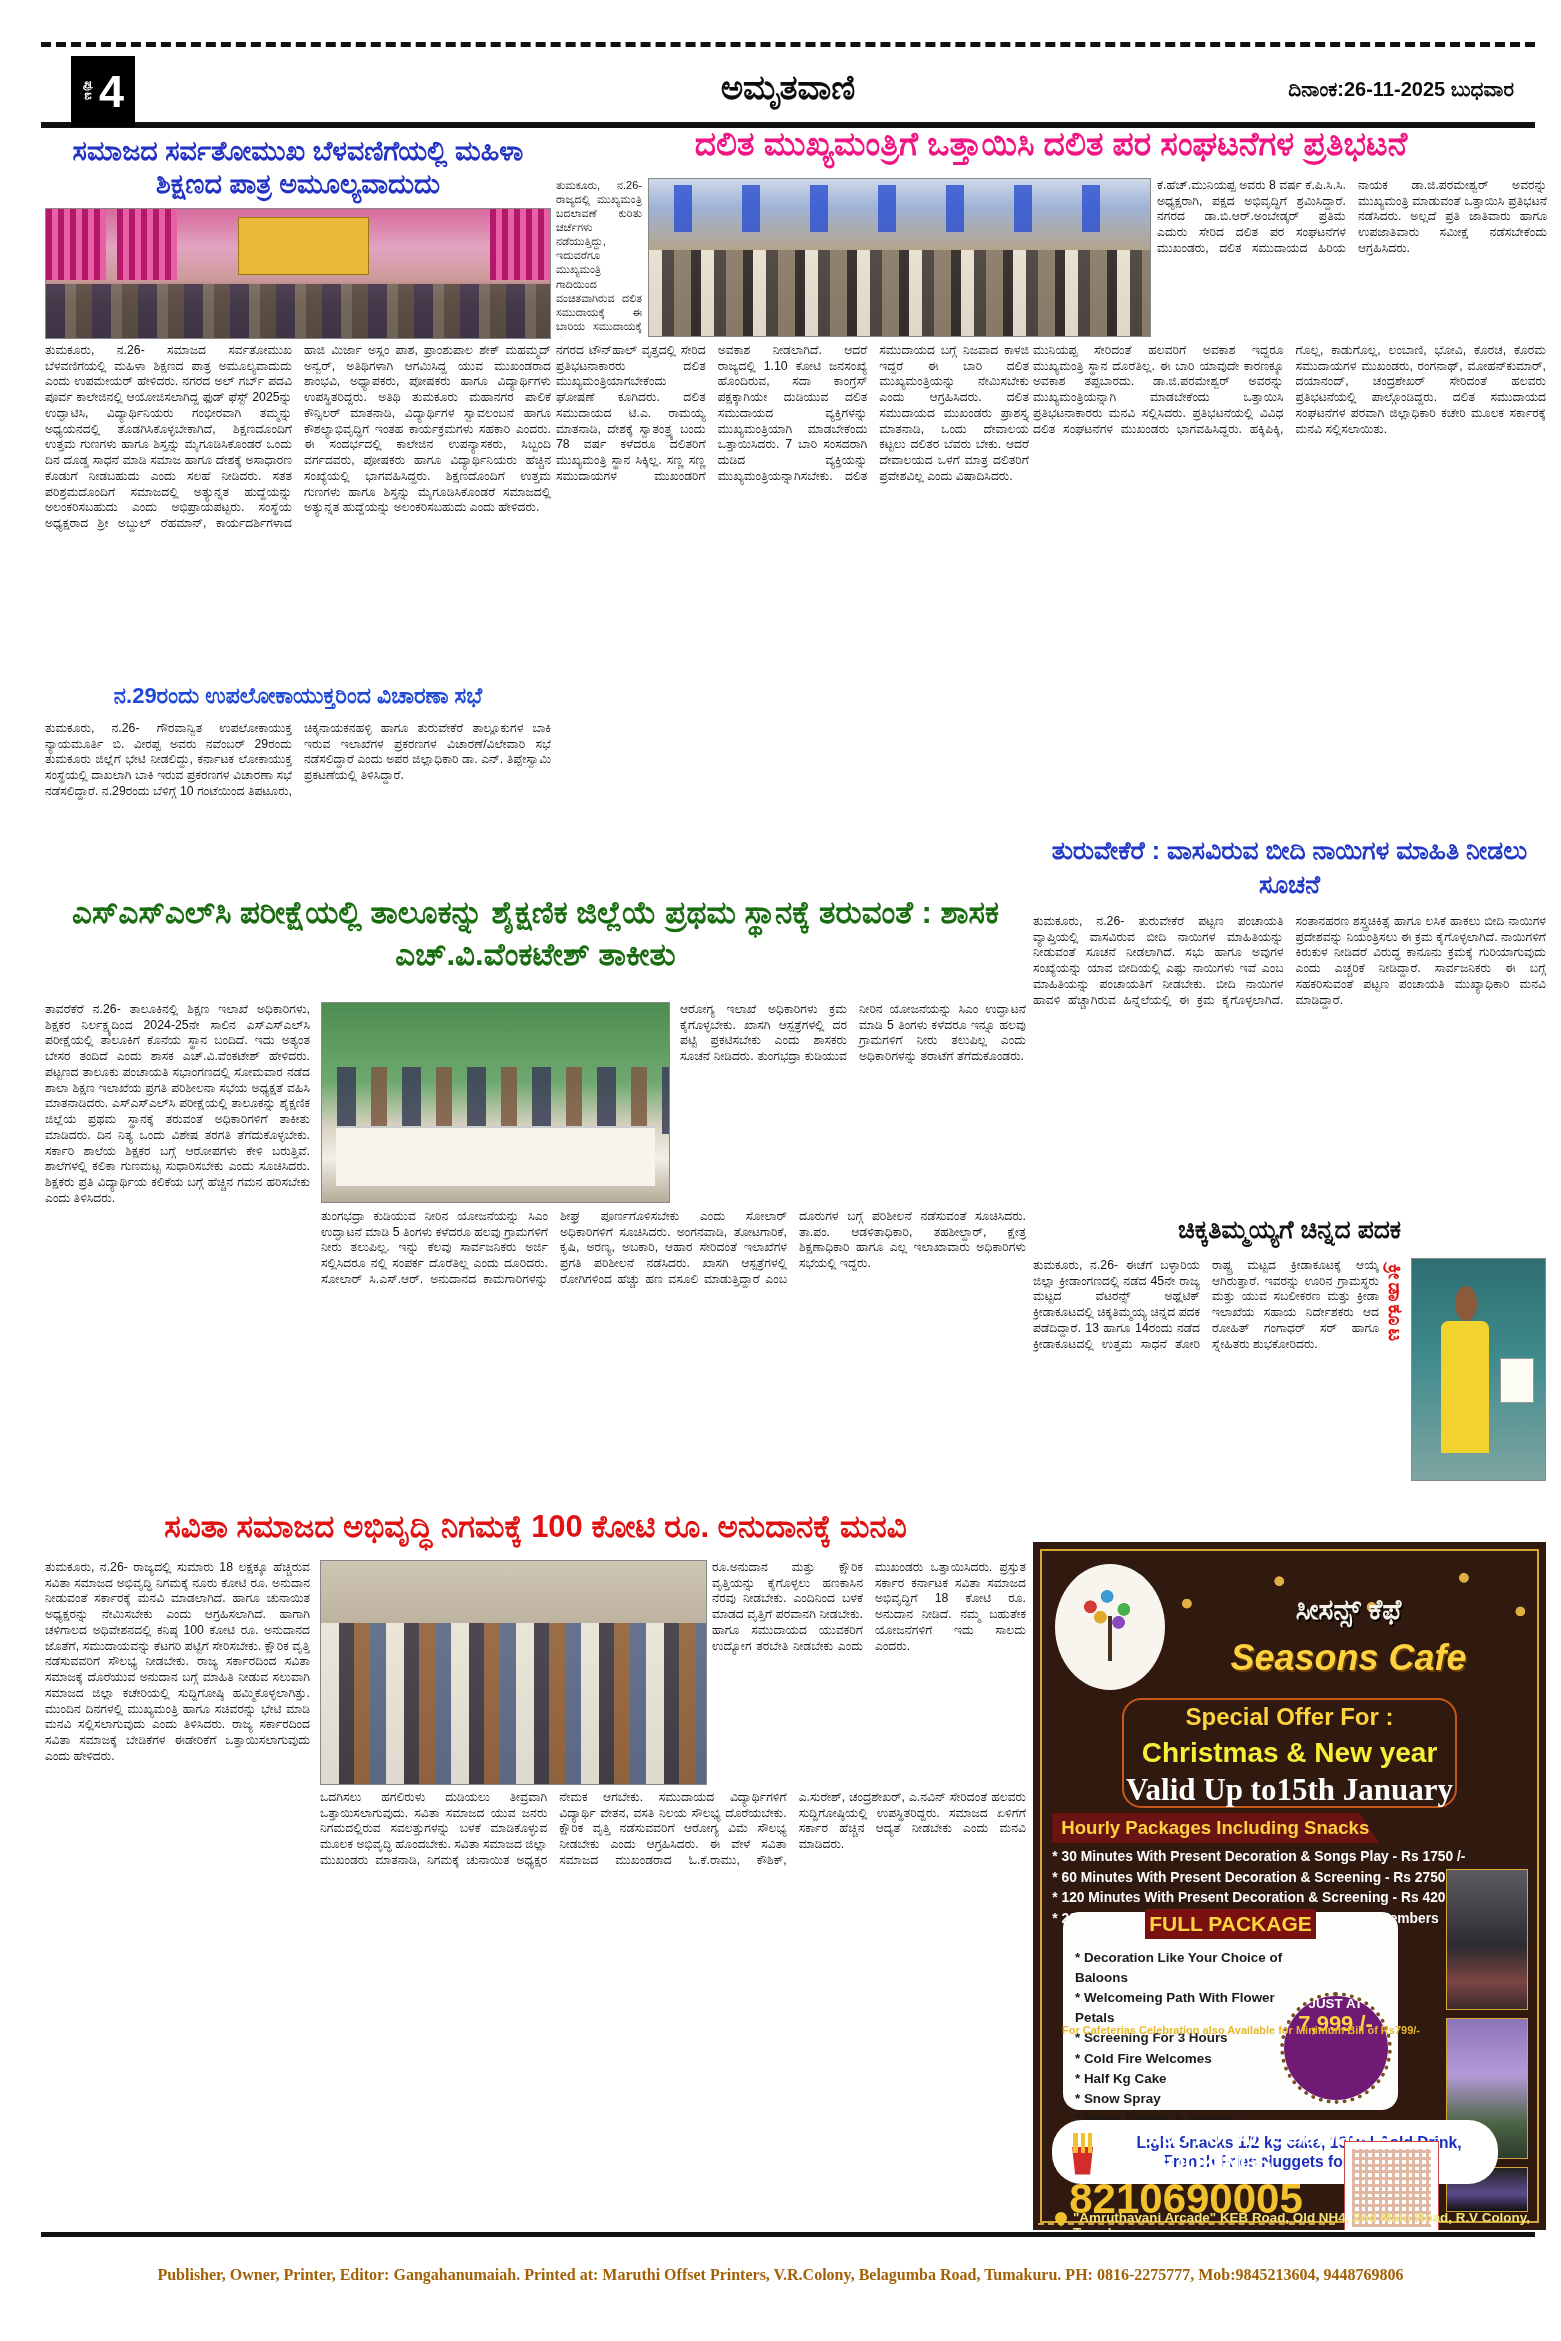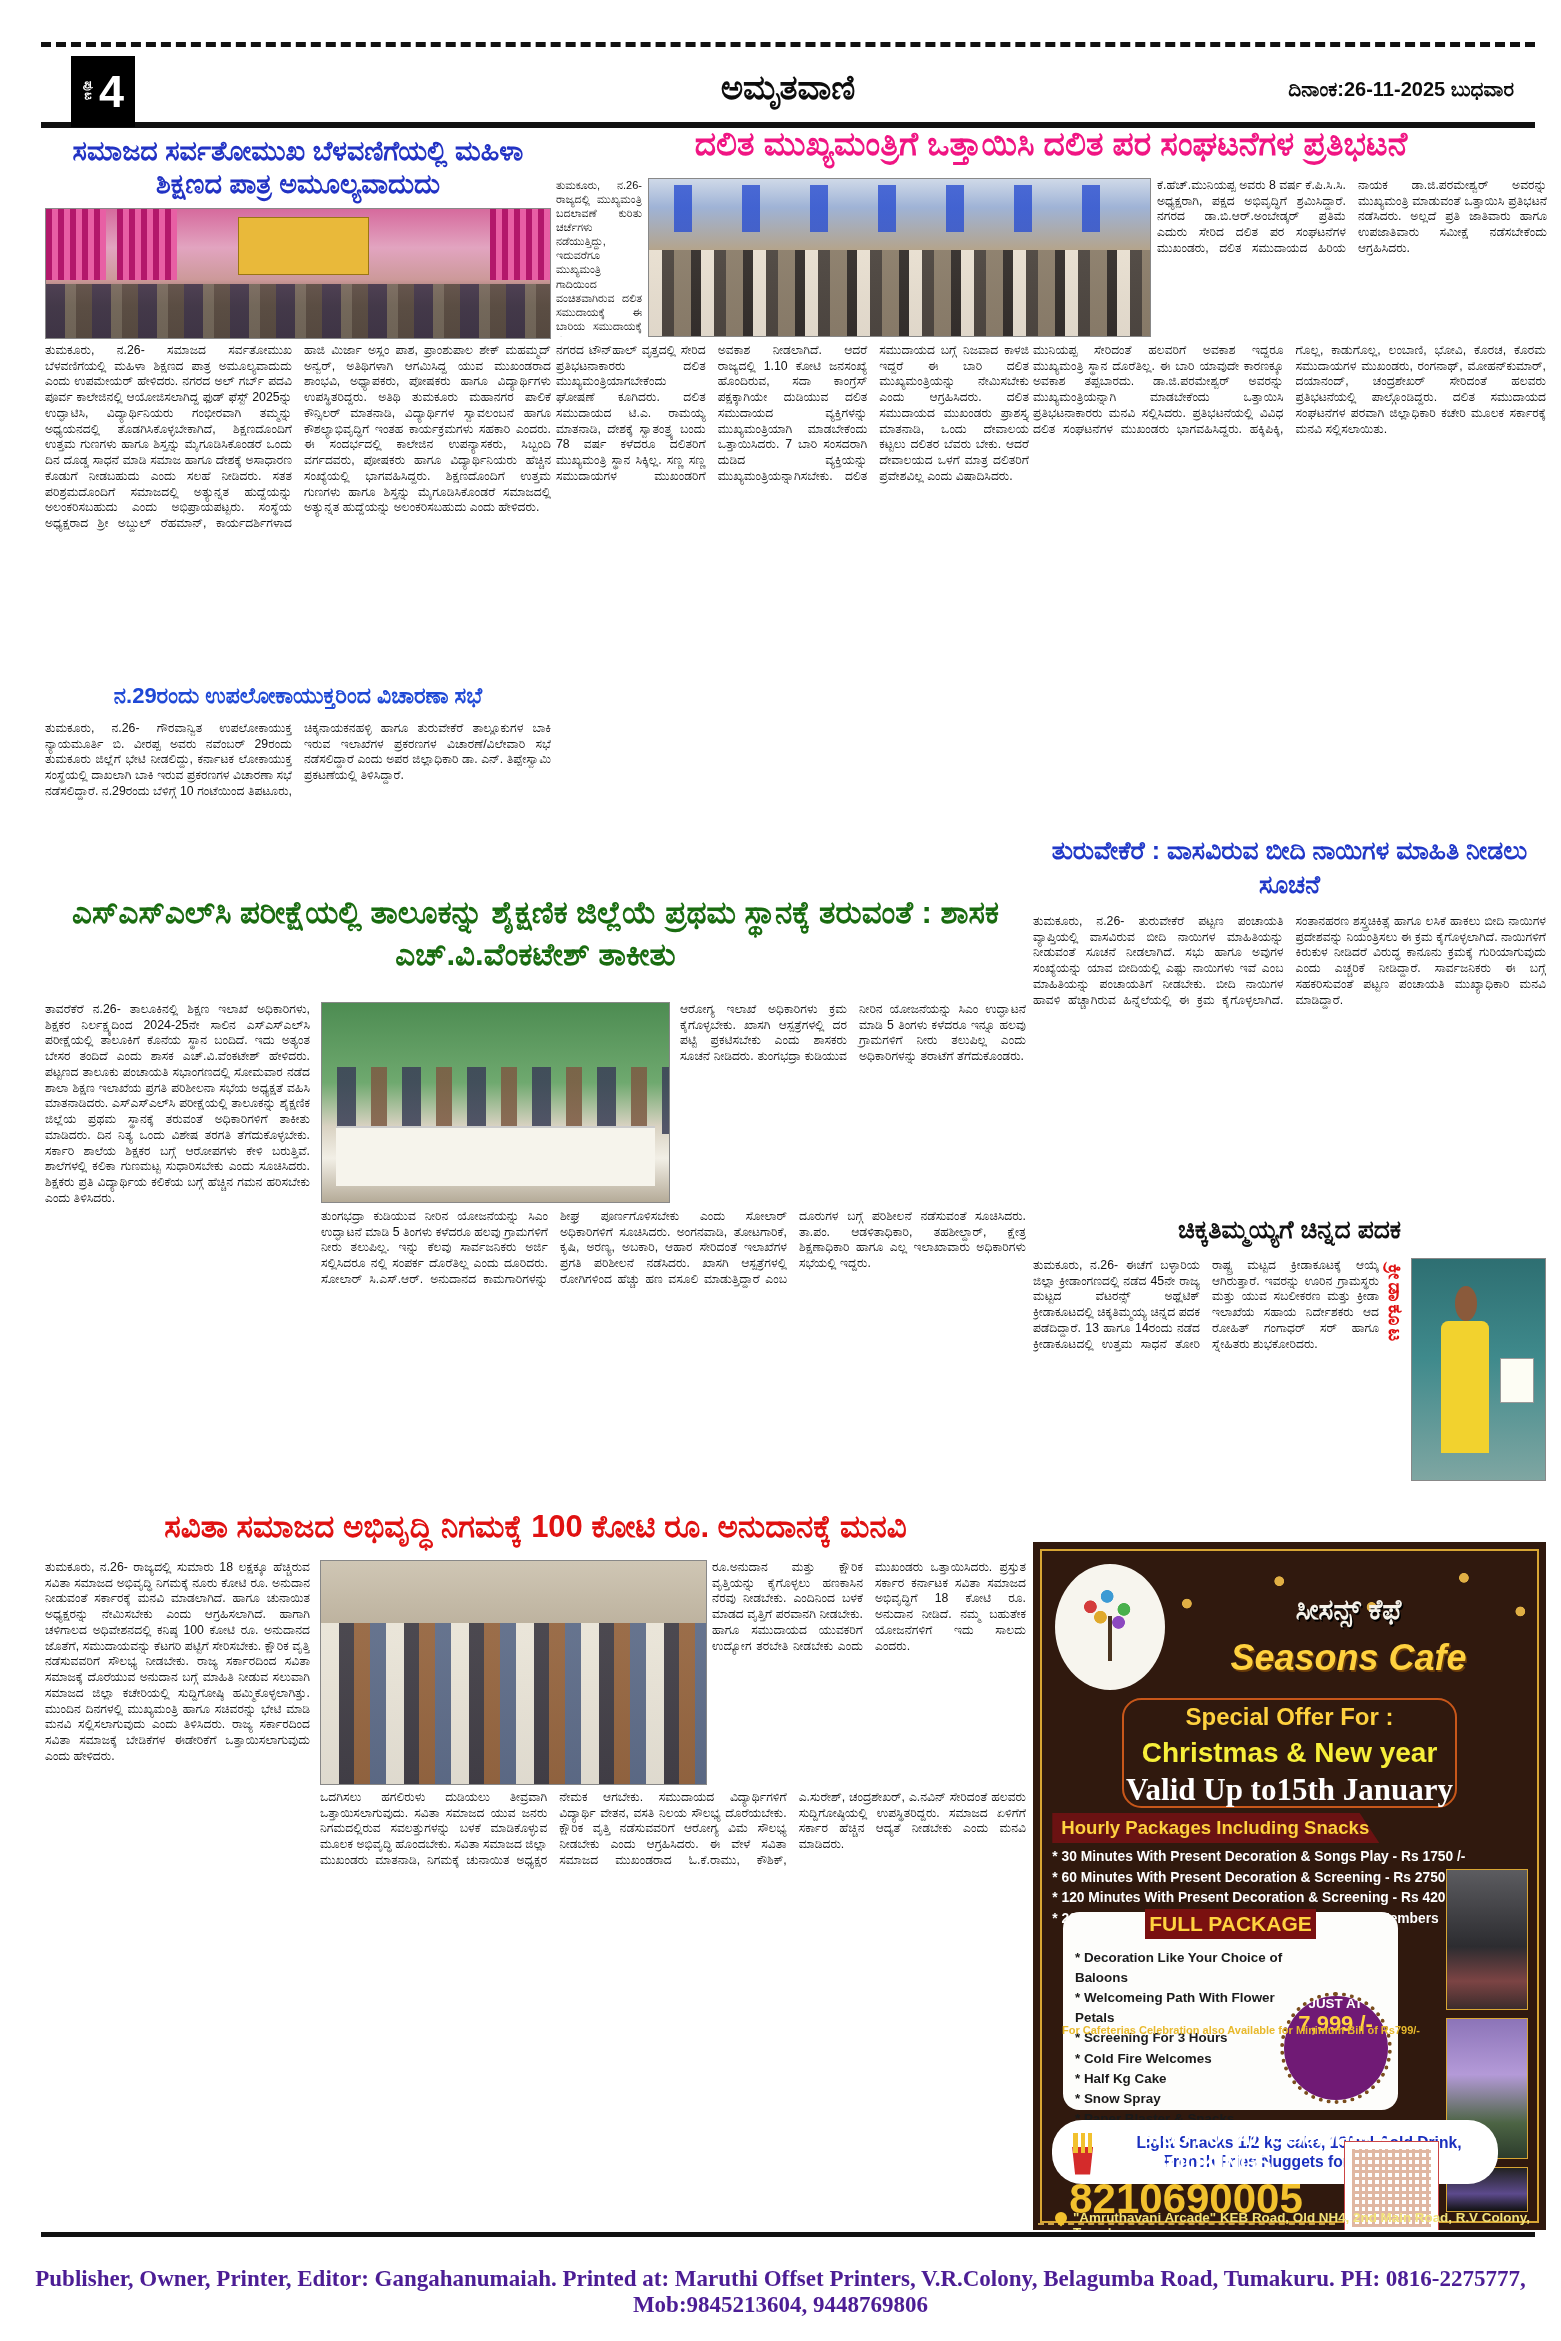--- a/index.html
+++ b/index.html
@@ -115,21 +115,21 @@
   .ad-photo { position:absolute; left:413px; border:1.5px solid #d8a634; overflow:hidden; }
   .adp1 { top:327px; width:82px; height:141px; background:linear-gradient(180deg,#5c5c60,#2c2c30 55%,#7c4444 80%,#3c2c2c); }
   .adp2 { top:476px; width:82px; height:141px; background:linear-gradient(180deg,#8c74b8,#b49ad8 40%,#4c6444 75%,#2c3c2c); }
   .adp3 { top:625px; width:82px; height:45px; background:linear-gradient(180deg,#222,#5c4a8c 60%,#111); }
   .ad-address { position:absolute; left:22px; right:15px; top:668px; color:#f2e27a; font-size:13.4px; font-weight:bold; display:flex; align-items:flex-start; gap:6px; }
   .pin { width:12px; height:12px; background:#f2c12e; border-radius:50% 50% 50% 0; transform:rotate(-45deg); flex:none; margin-top:2.2px; }
 
   
   .footbar { position:absolute; left:41px; top:2232px; width:1494px; height:4.5px; background:#111; }
   .foot-kn { position:absolute; left:0; right:0; top:2241px; text-align:center; font-size:18px; font-weight:bold; color:#111; }
-  .foot-en { position:absolute; left:0; right:0; top:2266px; text-align:center; font-size:23px; font-weight:bold; color:#4c1d95; font-family:"Liberation Serif", serif; }
+  .foot-en { position:absolute; left:0; right:0; top:2266px; text-align:center; font-size:16px; font-weight:bold; color:#a16207; font-family:"Liberation Serif", serif; }
 </style>
 </head>
 <body>
 
 <div class="page">
 
   <div class="header-wrap">
     <div class="pgbox">
       <span class="pglabel">ಪುಟ</span>
       <span class="pgnum">4</span>

